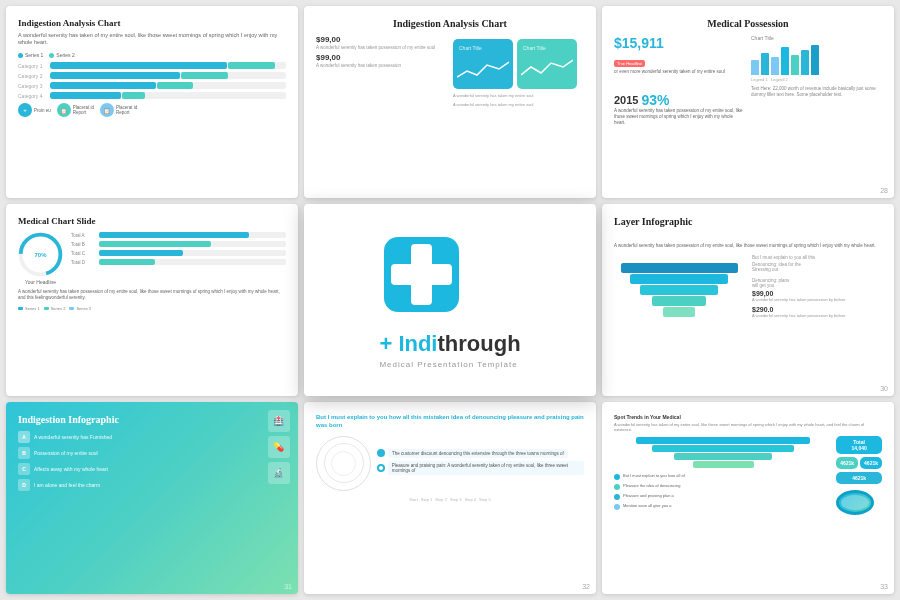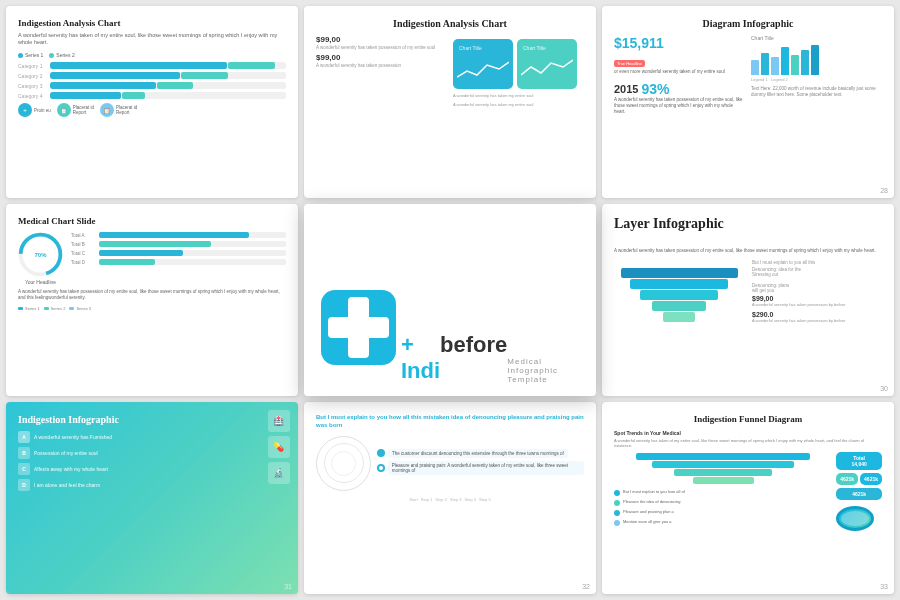--- a/index.html
+++ b/index.html
@@ -65,21 +65,21 @@
     .chart-box-title { font-size: 5px; color: rgba(255,255,255,0.8); }
     .price-text { font-size: 8px; font-weight: 700; color: #333; margin-bottom: 1px; }
     .price-sub { font-size: 4.5px; color: #999; margin-bottom: 3px; }
 
     
     .slide-3 .slide-title { font-size: 10px; }
     .stat-big { font-size: 14px; font-weight: 800; color: #29b6d8; }
     .stat-label { font-size: 4.5px; color: #666; }
     .bar-chart-mini { display: flex; align-items: flex-end; gap: 2px; height: 30px; margin-top: 4px; }
     .bar-mini { width: 8px; border-radius: 1px 1px 0 0; }
-    .circle-stat { display: flex; align-items: center; gap: 3px; margin-top: 7px; }
+    .circle-stat { display: flex; align-items: center; gap: 3px; margin-top: 18px; }
 
     
     .slide-4 .slide-title { text-align: left; font-size: 9px; }
     .donut-area { display: flex; gap: 8px; margin-top: 4px; }
     .donut-wrap { position: relative; width: 45px; height: 45px; }
     .donut-svg { width: 45px; height: 45px; }
     .donut-label { position: absolute; top: 50%; left: 50%; transform: translate(-50%, -50%); font-size: 6px; font-weight: 700; color: #29b6d8; }
     .chart-bars-right { flex: 1; }
     .hbar { display: flex; align-items: center; margin-bottom: 3px; }
     .hbar-label { font-size: 4.5px; color: #888; width: 28px; }
@@ -94,21 +94,21 @@
       background: #fff;
       display: flex;
       flex-direction: column;
       align-items: center;
       justify-content: center;
       box-shadow: 0 4px 20px rgba(0,0,0,0.25);
       z-index: 10;
     }
 
     
-    .slide-6 .slide-title { text-align: left; font-size: 14px; margin-bottom: 16px; }
+    .slide-6 .slide-title { text-align: left; font-size: 10px; margin-bottom: 16px; }
     .pyramid-layer { display: flex; align-items: center; justify-content: center; margin: 1px auto; border-radius: 2px; font-size: 4px; color: rgba(255,255,255,0.9); }
     .price-col { font-size: 7px; font-weight: 700; color: #333; }
     .price-desc { font-size: 4px; color: #999; }
 
     
     .slide-7 {
       background: linear-gradient(135deg, #2ec5d8 0%, #4dd0c4 50%, #7de0b0 100%);
       border-radius: 4px;
       padding: 12px;
       position: relative;
@@ -222,21 +222,21 @@
           </svg>
         </div>
       </div>
       <div style="font-size:4px;color:#999;">A wonderful serenity has taken my entire soul</div>
       <div style="font-size:4px;color:#999;">A wonderful serenity has taken my entire soul</div>
     </div>
   </div>
 </div>
 
 <div class="slide slide-3">
-  <div class="slide-title">Diagram Infographic</div>
+  <div class="slide-title">Medical Possession</div>
   <div style="display:flex;gap:6px;align-items:flex-start;margin-top:4px;">
     <div style="flex:1;">
       <div class="stat-big">$15,911</div>
       <div style="background:#ff6b6b;color:#fff;font-size:4px;border-radius:2px;padding:1px 3px;display:inline-block;margin-bottom:2px;">True Headline</div>
       <div class="stat-label">or even more wonderful serenity taken of my entire soul</div>
       <div class="circle-stat">
         <div style="font-size:11px;font-weight:800;color:#333;">2015</div>
         <div style="font-size:14px;font-weight:800;color:#29b6d8;">93%</div>
       </div>
       <div style="font-size:4.5px;color:#666;line-height:1.3;">A wonderful serenity has taken possession of my entire soul, like those sweet mornings of spring which I enjoy with my whole heart.</div>
@@ -310,33 +310,33 @@
       <span>Series 2</span>
     </div>
     <div class="lb-item">
       <div class="lb-dot" style="background:#7bc8f5;"></div>
       <span>Series 3</span>
     </div>
   </div>
 </div>
 
 <div class="slide slide-5">
-  <div style="display:flex;flex-direction:row;align-items:flex-end;justify-content:center;height:100%;">
+  <div style="display:flex;flex-direction:column;align-items:flex-start;justify-content:center;height:100%;">
     <div style="position:relative;margin-bottom:10px;">
       <svg width="85" height="85" viewBox="0 0 85 85">
         <rect x="5" y="5" width="75" height="75" rx="14" fill="#1db8e0"></rect>
         <rect x="32" y="12" width="21" height="61" rx="4" fill="white"></rect>
         <rect x="12" y="32" width="61" height="21" rx="4" fill="white"></rect>
       </svg>
     </div>
     <div style="display:flex;align-items:baseline;">
       <span style="font-size:22px;font-weight:700;color:#1db8e0;">+ Indi</span>
-      <span style="font-size:22px;font-weight:700;color:#333;">before</span>
-    </div>
-    <div style="font-size:8px;color:#999;letter-spacing:1px;margin-top:3px;">Medical Infographic Template</div>
+      <span style="font-size:22px;font-weight:700;color:#333;">through</span>
+    </div>
+    <div style="font-size:8px;color:#999;letter-spacing:1px;margin-top:3px;">Medical Presentation Template</div>
   </div>
 </div>
 
 <div class="slide slide-6">
   <div class="slide-title">Layer Infographic</div>
   <div style="font-size:4.5px;color:#666;margin-bottom:6px;line-height:1.3;">A wonderful serenity has taken possession of my entire soul, like those sweet mornings of spring which I enjoy with my whole heart.</div>
   <div style="display:flex;gap:8px;align-items:flex-end;">
     <div style="flex:1;">
       <div class="pyramid-layer" style="width:90%;background:#1a8fc0;height:10px;"></div>
       <div class="pyramid-layer" style="width:75%;background:#1db8e0;height:10px;"></div>
@@ -410,21 +410,20 @@
     <div style="font-size:4px;color:#bbb;">Step 1</div>
     <div style="font-size:4px;color:#bbb;">Step 2</div>
     <div style="font-size:4px;color:#bbb;">Step 3</div>
     <div style="font-size:4px;color:#bbb;">Step 4</div>
     <div style="font-size:4px;color:#bbb;">Step 5</div>
   </div>
   <div class="slide-number">32</div>
 </div>
 
 <div class="slide slide-9">
-  <div class="slide-title">Indigestion Funnel Diagram</div>
   <div style="font-size:5px;font-weight:600;color:#333;margin-bottom:2px;">Spot Trends in Your Medical</div>
   <div style="font-size:4px;color:#888;margin-bottom:4px;line-height:1.3;">A wonderful serenity has taken of my entire soul, like these sweet mornings of spring which I enjoy with my whole heart, and feel the charm of existence.</div>
   <div style="display:flex;gap:4px;">
     <div style="flex:1;">
       <div class="funnel-row">
         <div class="funnel-bar" style="width:80%;background:#1db8e0;"></div>
       </div>
       <div class="funnel-row">
         <div class="funnel-bar" style="width:65%;background:#29c5d8;"></div>
       </div>

